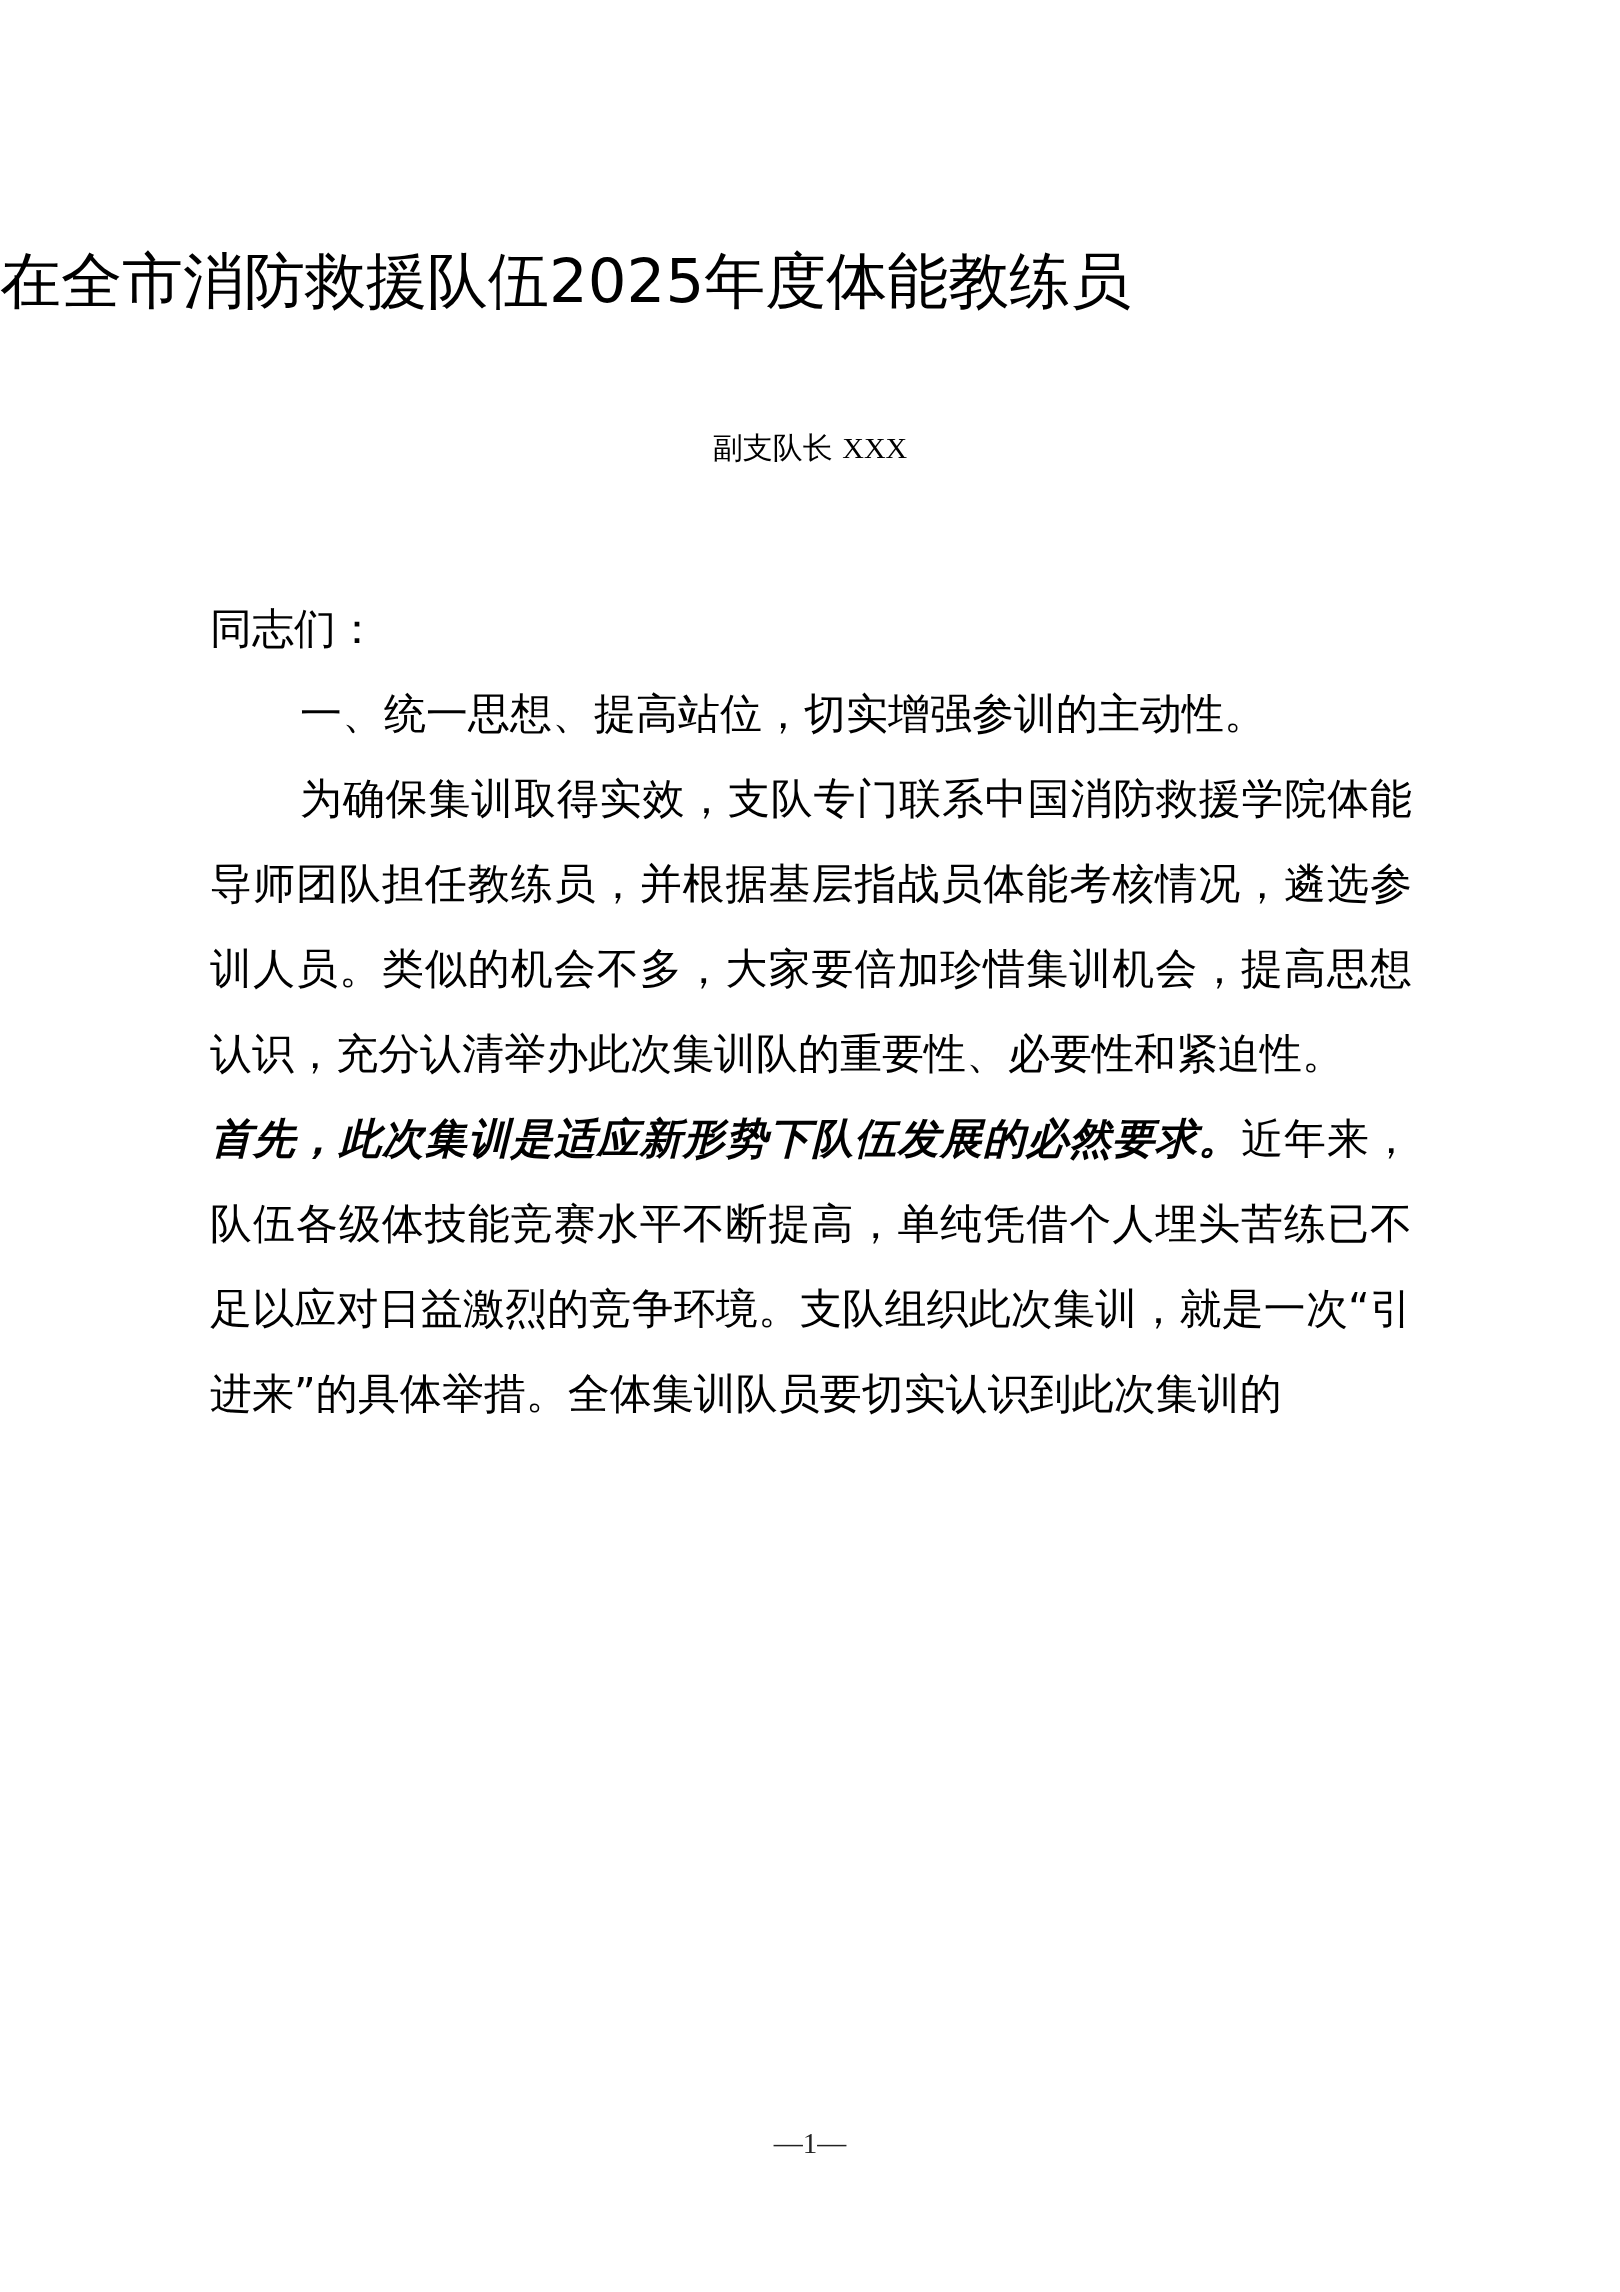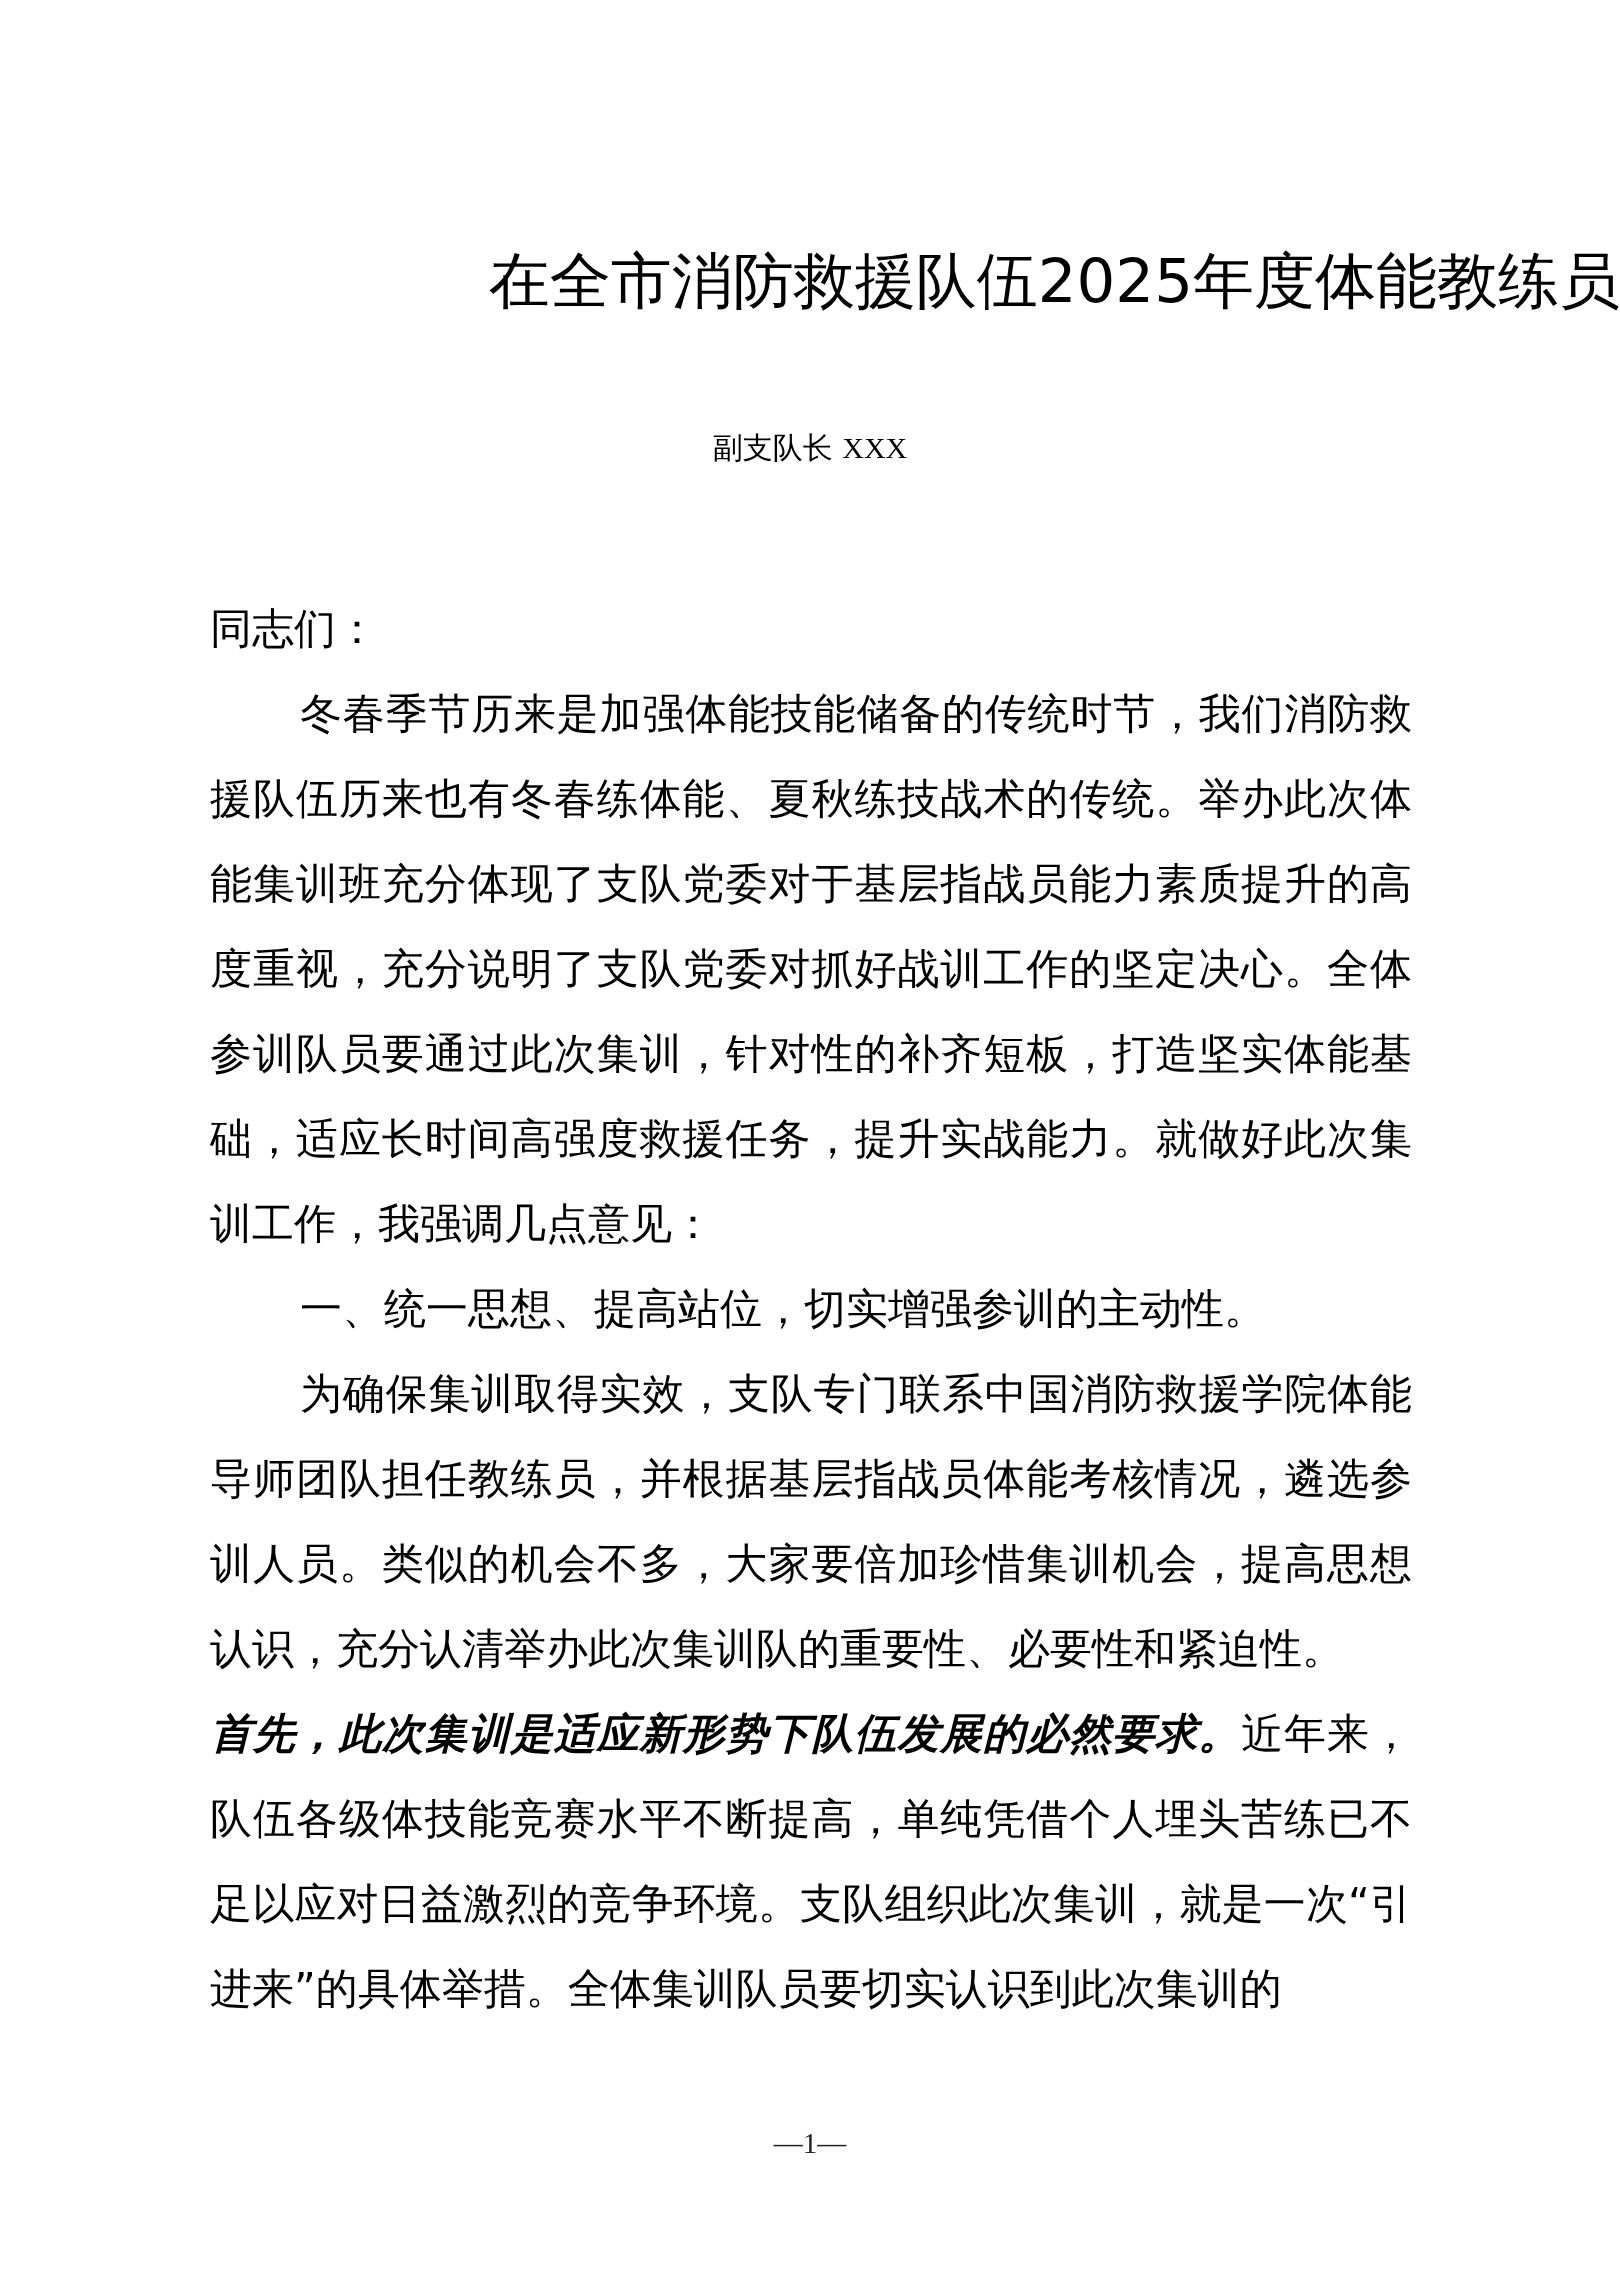--- a/index.html
+++ b/index.html
@@ -1,20 +1,20 @@
 <!DOCTYPE html>
 <html><head>
 <meta charset="utf-8">
 <style>
   html, body { margin: 0; padding: 0; background: #ffffff; }
   body { width: 1620px; height: 2293px; position: relative; overflow: hidden; color: #000; }
   .page { position: absolute; left: 0; top: 0; width: 1620px; height: 2293px; background: #fff; }
   .title {
     position: absolute; left: 0; width: 1620px; top: 239px;
-    text-align: right;
+    text-align: left;
     font-family: "DejaVu Sans", sans-serif;
     font-size: 61px; line-height: 84px; font-weight: normal;
     letter-spacing: 0px; margin: 0;
   }
   .title span { display: block; }
   .author {
     position: absolute; left: 0; width: 1620px; top: 418px;
     text-align: center;
     font-family: "DejaVu Sans", sans-serif;
     font-size: 30px; line-height: 59px;
@@ -46,21 +46,20 @@
     <span>在全市消防救援队伍2025年度体能教练员</span>
   </h1>
 
   <div class="author">
     <span>副支队长</span>
     <span class="name">XXX</span>
   </div>
 
   <div class="body">
     <p class="salutation">同志们：</p>
-    <p class="indent">冬春季节历来是加强体能技能储备的传统时节，我们消防救援队伍历来也有冬春练体能、夏秋练技战术的传统。举办此次体能集训班充分体现了支队党委对于基层指战员能力素质提升的高度重视，充分说明了支队党委对抓好战训工作的坚定决心。全体参训队员要通过此次集训，针对性的补齐短板，打造坚实体能基础，适应长时间高强度救援任务，提升实战能力。就做好此次集训工作，我强调几点意见：</p>
     <p class="indent">一、统一思想、提高站位，切实增强参训的主动性。</p>
     <p class="indent">为确保集训取得实效，支队专门联系中国消防救援学院体能导师团队担任教练员，并根据基层指战员体能考核情况，遴选参训人员。类似的机会不多，大家要倍加珍惜集训机会，提高思想认识，充分认清举办此次集训队的重要性、必要性和紧迫性。</p>
     <p><span class="bold">首先，此次集训是适应新形势下队伍发展的必然要求。</span><span>近年来，队伍各级体技能竞赛水平不断提高，单纯凭借个人埋头苦练已不足以应对日益激烈的竞争环境。支队组织此次集训，就是一次“引进来”的具体举措。全体集训队员要切实认识到此次集训的</span></p>
   </div>
 
   <div class="footer">—1—</div>
 
 </div>
 
 

